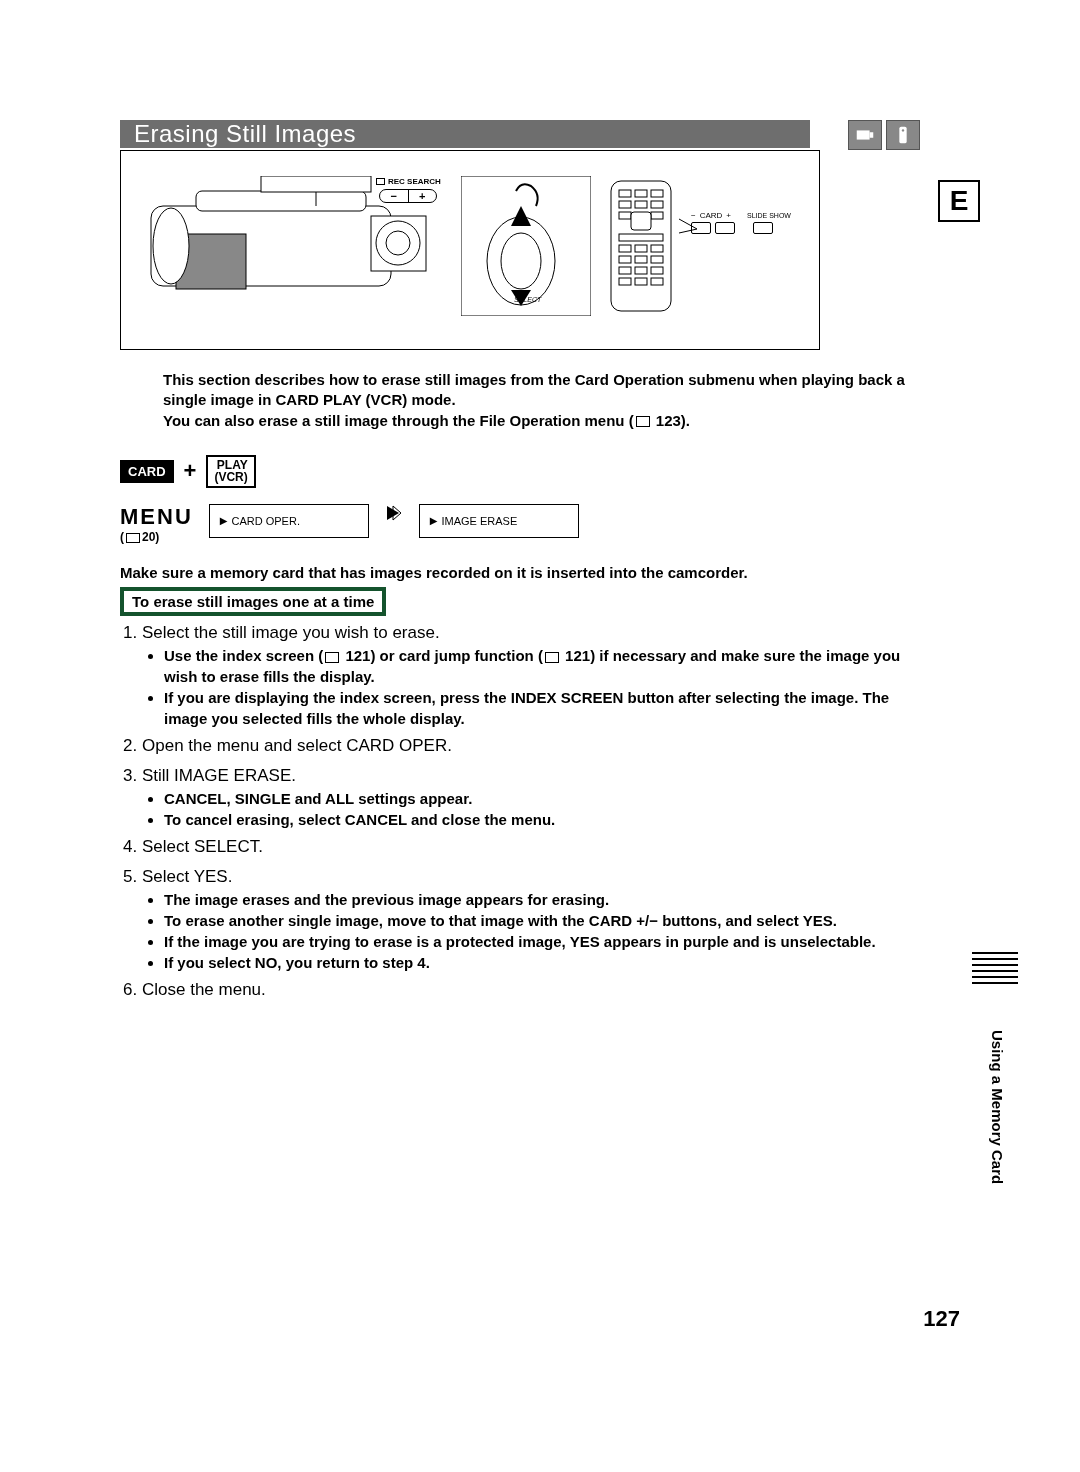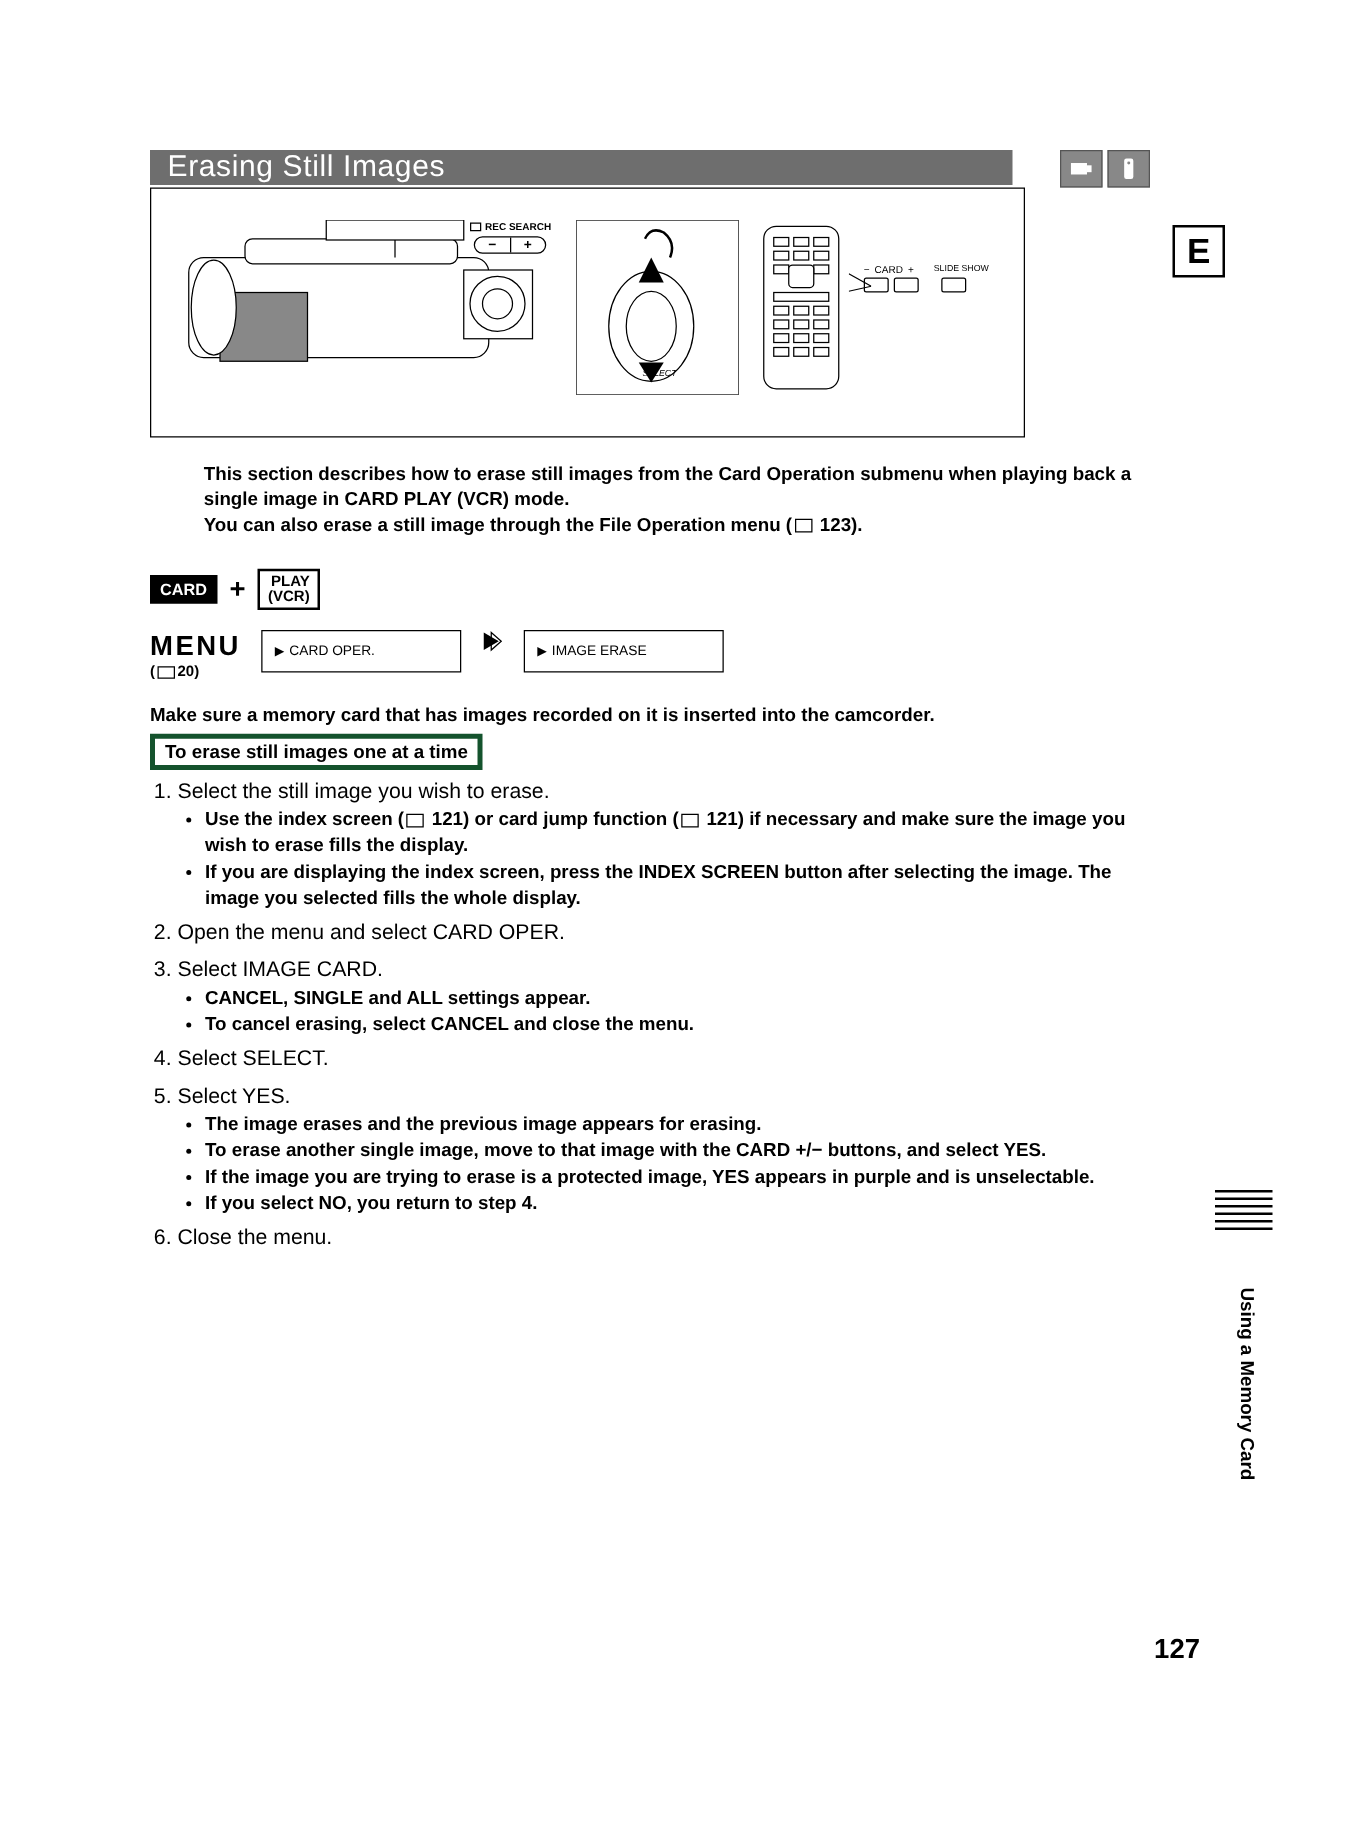--- a/index.html
+++ b/index.html
@@ -339,21 +339,21 @@
         <li>
           <span>Use the index screen (</span><span class="page-ref-icon"></span>
           <span>121</span><span>) or card jump function (</span><span class="page-ref-icon"></span>
           <span>121</span><span>) if necessary and make sure the image you wish to erase fills the display.</span>
         </li>
         <li>If you are displaying the index screen, press the INDEX SCREEN button after selecting the image. The image you selected fills the whole display.</li>
       </ul>
     </li>
     <li>Open the menu and select CARD OPER.</li>
     <li>
-      <span>Select IMAGE CARD.</span>
+      <span>Still IMAGE ERASE.</span>
       <ul class="sub">
         <li>CANCEL, SINGLE and ALL settings appear.</li>
         <li>To cancel erasing, select CANCEL and close the menu.</li>
       </ul>
     </li>
     <li>
       <span>Select SELECT.</span>
     </li>
     <li>
       <span>Select YES.</span>

